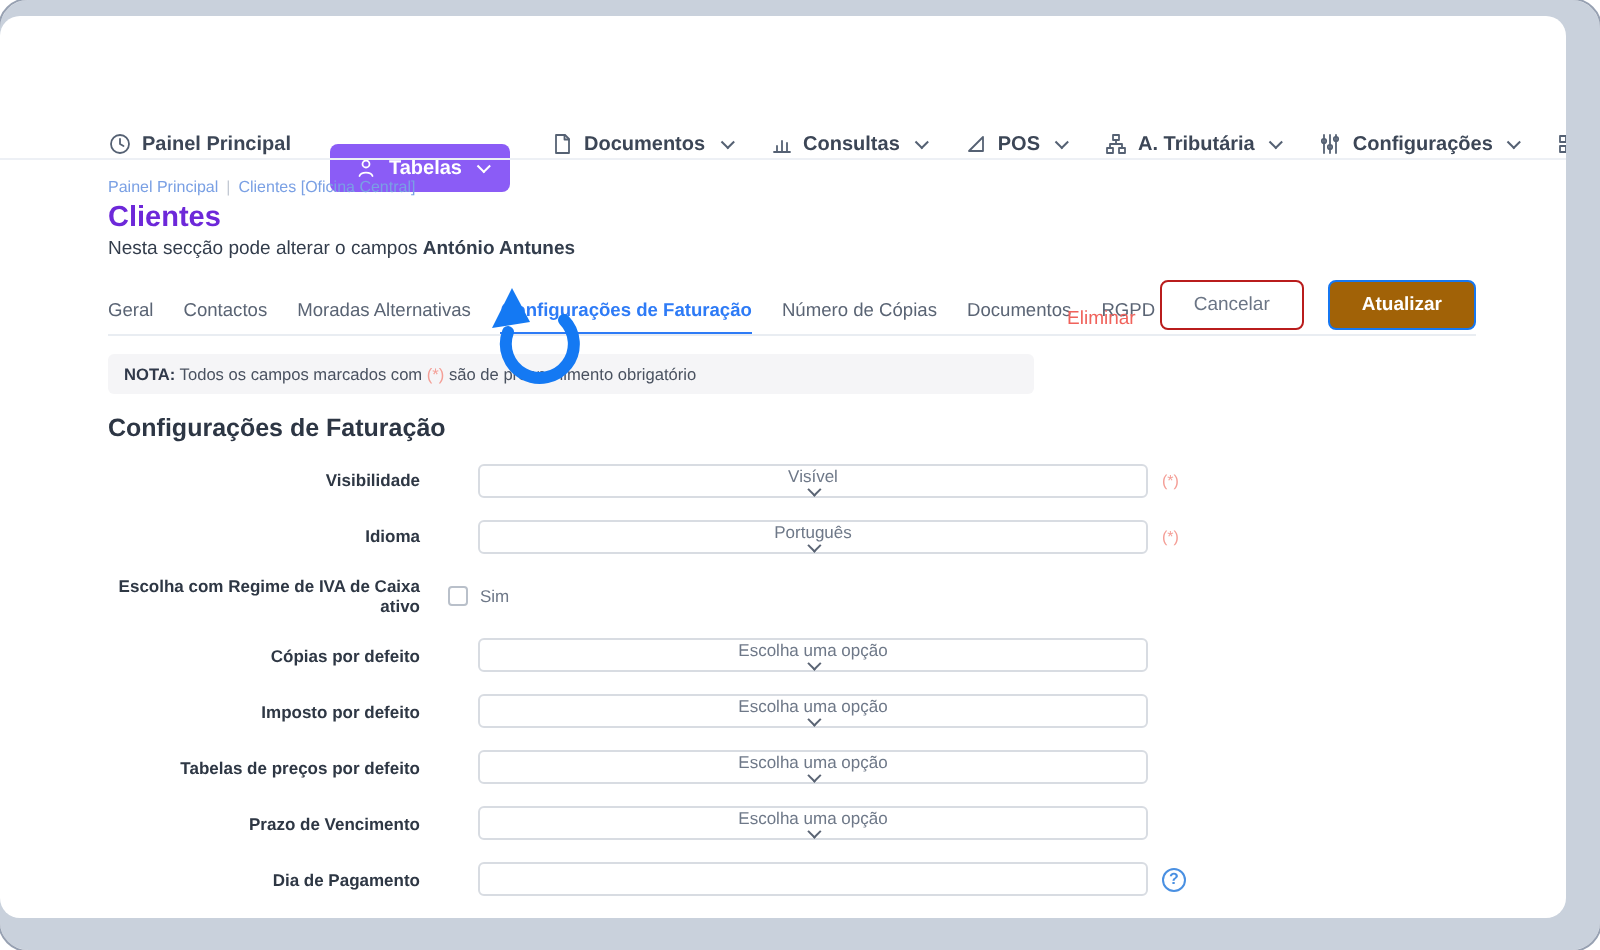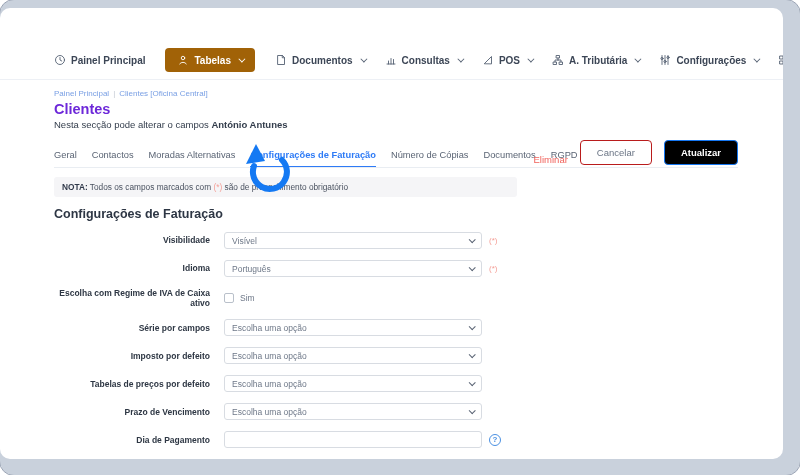--- a/index.html
+++ b/index.html
@@ -5,21 +5,21 @@
   * { margin:0; padding:0; box-sizing:border-box; }
   html,body { width:800px; height:475px; font-family:"Liberation Sans", sans-serif; background:#fff; }
   .frame { position:relative; width:800px; height:475px; background:#c9d1dc; border-radius:14px; outline:1px solid #97a1b2; overflow:hidden; }
   .card { position:absolute; left:0; top:8px; width:783px; height:451px; background:#fff; border-radius:10px; overflow:hidden; }
 
   
   .topnav { position:absolute; left:54px; top:40px; display:flex; align-items:center; gap:20px; }
   .nav-item { display:flex; align-items:center; gap:5px; font-size:10px; color:#3c4656; font-weight:600; cursor:pointer; white-space:nowrap; }
   .nav-item .nicon { width:12px; height:12px; display:inline-flex; }
   .nav-item svg { width:12px; height:12px; stroke:#556173; stroke-width:1.8; fill:none; stroke-linecap:round; stroke-linejoin:round; }
-  .nav-item.active { background:#a16207; color:#fff; padding:6px 12px; border-radius:4px; }
+  .nav-item.active { background:#8b5cf6; color:#fff; padding:6px 12px; border-radius:4px;margin-top:24px; }
   .nav-item.active svg { stroke:#fff; }
   .caret { width:5px; height:5px; border-right:1.4px solid #556173; border-bottom:1.4px solid #556173; transform:rotate(45deg) translateY(-2px); margin-left:2px; }
   .nav-item.active .caret { border-color:#fff; }
   .nav-divider { position:absolute; left:0; right:0; top:71px; height:1px; background:#edf0f5; }
 
   .content { position:absolute; left:54px; top:81px; width:684px; }
 
   .breadcrumb { font-size:8px; color:#7aa0e4; }
   .breadcrumb .sep { color:#c3c9d3; margin:0 4px; }
   .page-title { margin-top:3px; font-size:14.5px; font-weight:bold; color:#6d28d9; }
@@ -29,34 +29,34 @@
   
   .tabbar { position:relative; margin-top:7px; height:31px; }
   .tabbar::after { content:""; position:absolute; left:0; right:0; bottom:0; height:1px; background:#e9edf2; }
   .tabs { position:absolute; left:0; bottom:0; display:flex; gap:15px; }
   .tab { font-size:9.3px; color:#5a6474; padding-bottom:8px; cursor:pointer; white-space:nowrap; }
   .tab.active { color:#2e7bf6; border-bottom:2px solid #2e7bf6; padding-bottom:6px; font-weight:600; }
   .actions { position:absolute; right:0; bottom:3px; display:flex; align-items:flex-end; gap:12px; }
   .link-danger { font-size:9.5px; color:#f0625b; cursor:pointer; }
   .btn { font-size:9.5px; border-radius:4px; padding:6px 16px; cursor:pointer; }
   .btn-outline { background:#fff; border:1px solid #b91c1c; color:#6b7585; }
-  .btn-primary { background:#000000; border:1px solid #1577f2; color:#fff; font-weight:600; }
+  .btn-primary { background:#a16207; border:1px solid #1577f2; color:#fff; font-weight:600; }
 
   
   .note { margin-top:9px; width:463px; background:#f5f5f7; border-radius:3px; padding:5px 8px; font-size:8.3px; color:#4a5260; }
   .note b { color:#30394a; }
   .note .ast { color:#f49e96; }
 
   .section-title { margin-top:10px; font-size:12.5px; font-weight:600; color:#2d3644; }
 
   
   .form { margin-top:11px; }
   .frow { display:flex; align-items:center; margin-bottom:11px; min-height:17px; }
   .flabel { width:156px; text-align:right; font-size:8.5px; font-weight:bold; color:#2e3744; line-height:1.2; }
-  .fselect, .finput { margin-left:14px; width:258px; height:17px; border:1px solid #d8dce2; border-radius:3px; background:#fff; }
+  .fselect, .finput { margin-left:29px; width:335px; height:17px; border:1px solid #d8dce2; border-radius:3px; background:#fff;flex-direction:column; }
   .fselect { display:flex; align-items:center; justify-content:space-between; padding:0 7px; cursor:pointer; }
   .fvalue { font-size:8.5px; color:#6e7888; }
   .chev { width:5px; height:5px; border-right:1.3px solid #5a6474; border-bottom:1.3px solid #5a6474; transform:rotate(45deg) translateY(-1px); }
   .finput { font-size:8.5px; color:#4a5260; padding:0 7px; font-family:"Liberation Sans", sans-serif; }
   .req { margin-left:7px; font-size:8px; color:#f49e96; }
   .fcheck { margin-left:14px; display:flex; align-items:flex-start; gap:6px; }
   .checkbox { width:10px; height:10px; border:1px solid #b9c0ca; border-radius:2px; background:#fff; cursor:pointer; }
   .chklabel { font-size:8.5px; color:#6e7888; }
   .help { margin-left:7px; width:12px; height:12px; border:1.3px solid #4a90e2; border-radius:50%; color:#4a90e2; font-size:8px; font-weight:bold; display:inline-flex; align-items:center; justify-content:center; cursor:pointer; }
   .help::before { content:"?"; }
@@ -215,21 +215,21 @@
 
         <div class="frow">
           <div class="flabel">Escolha com Regime de IVA de Caixa ativo</div>
           <div class="fcheck">
             <span class="checkbox"></span>
             <span class="chklabel">Sim</span>
           </div>
         </div>
 
         <div class="frow">
-          <div class="flabel">Série por campos</div>
+          <div class="flabel">Cópias por defeito</div>
           <div class="fselect">
             <span class="fvalue">Escolha uma opção</span>
             <span class="chev"></span>
           </div>
         </div>
 
         <div class="frow">
           <div class="flabel">Imposto por defeito</div>
           <div class="fselect">
             <span class="fvalue">Escolha uma opção</span>

